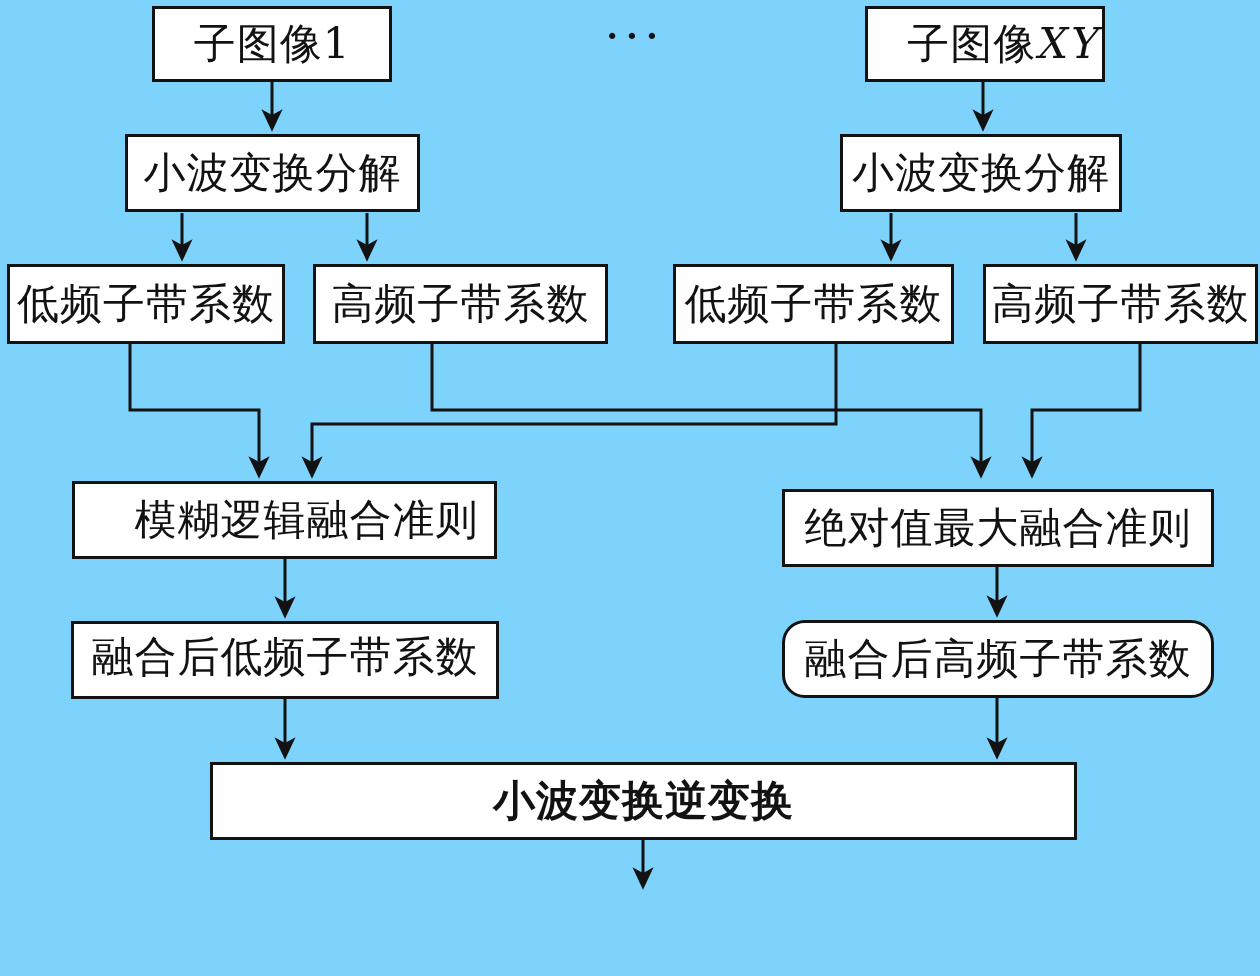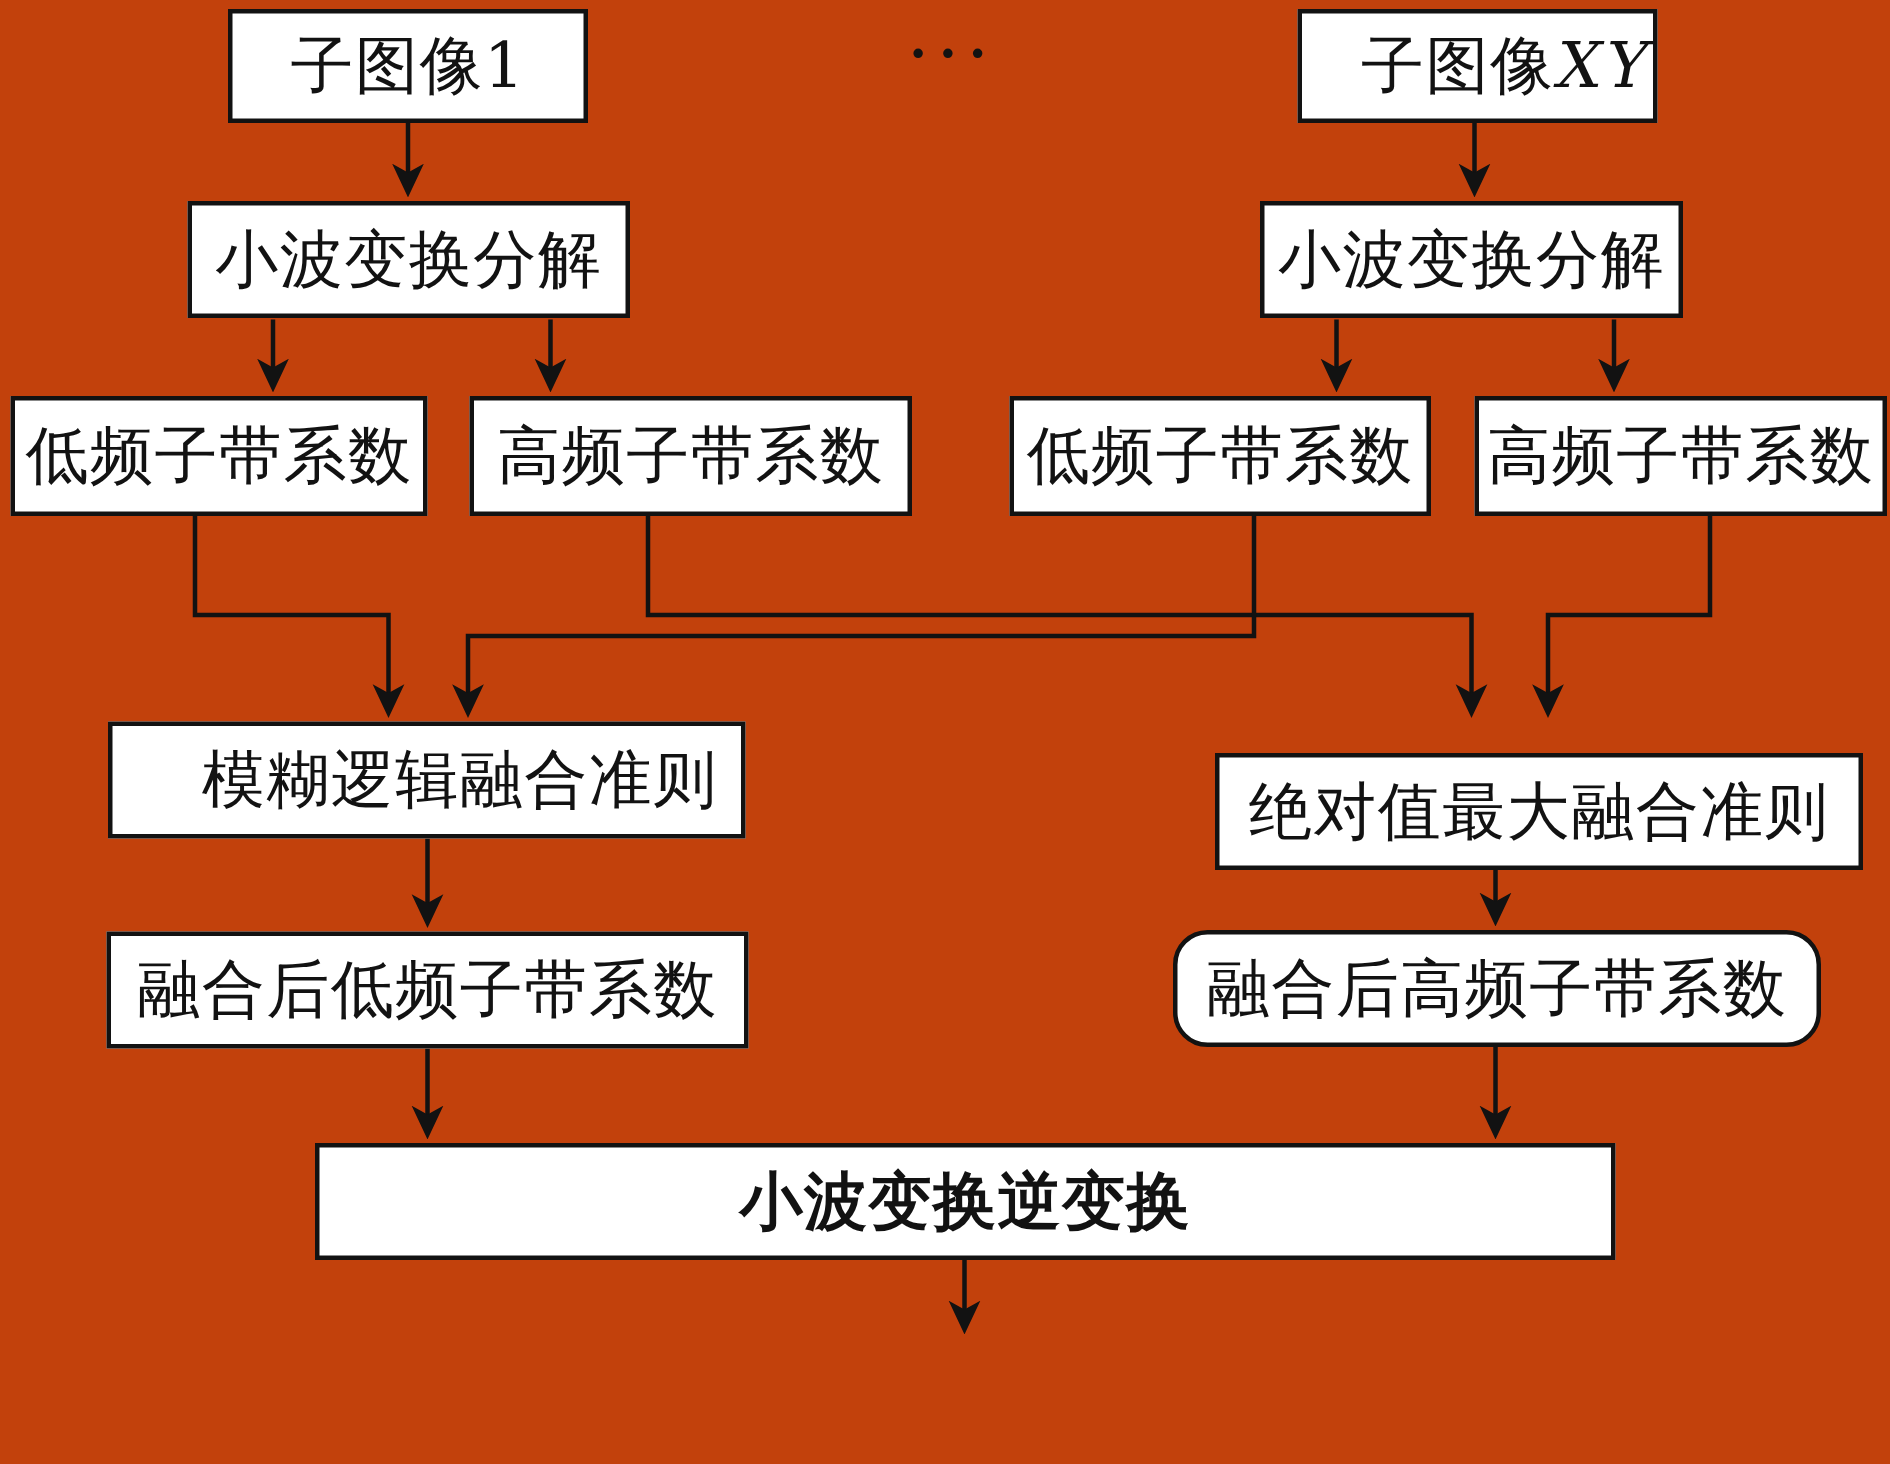--- a/index.html
+++ b/index.html
@@ -1,19 +1,19 @@
 <!DOCTYPE html>
 <html><head>
 <meta charset="utf-8">
 <style>
   html,body{margin:0;padding:0;background:#ffffff;}
   #stage{
     position:relative;
     width:1260px;height:976px;
-    background:#c2410c;
+    background:#7dd3fc;
     font-family:"DejaVu Serif","Liberation Serif",serif;
     color:#121212;
     overflow:hidden;
   }
   #wires{position:absolute;left:0;top:0;width:1260px;height:976px;}
   .node{
     position:absolute;
     box-sizing:border-box;
     border:3px solid #121212;
     background:#ffffff;
@@ -99,25 +99,25 @@
   </div>
 
   <div class="node" style="left:983px;top:264px;width:275px;height:80px;">
     <span>高频子带系数</span>
   </div>
 
   <div class="node" style="left:72px;top:481px;width:425px;height:78px;padding-left:44px;">
     <span>模糊逻辑融合准则</span>
   </div>
 
-  <div class="node" style="left:782px;top:502px;width:432px;height:78px;margin-left:28px;">
+  <div class="node" style="left:782px;top:489px;width:432px;height:78px;">
     <span>绝对值最大融合准则</span>
   </div>
 
-  <div class="node" style="left:71px;top:621px;width:428px;height:78px;">
+  <div class="node" style="left:71px;top:621px;width:428px;height:78px;font-family:Liberation Mono, monospace;">
     <span>融合后低频子带系数</span>
   </div>
 
   <div class="node" style="left:782px;top:620px;width:432px;height:78px;border-radius:23px;">
     <span>融合后高频子带系数</span>
   </div>
 
   <div class="node" style="left:210px;top:762px;width:867px;height:78px;font-weight:bold;">
     <span>小波变换逆变换</span>
   </div>

